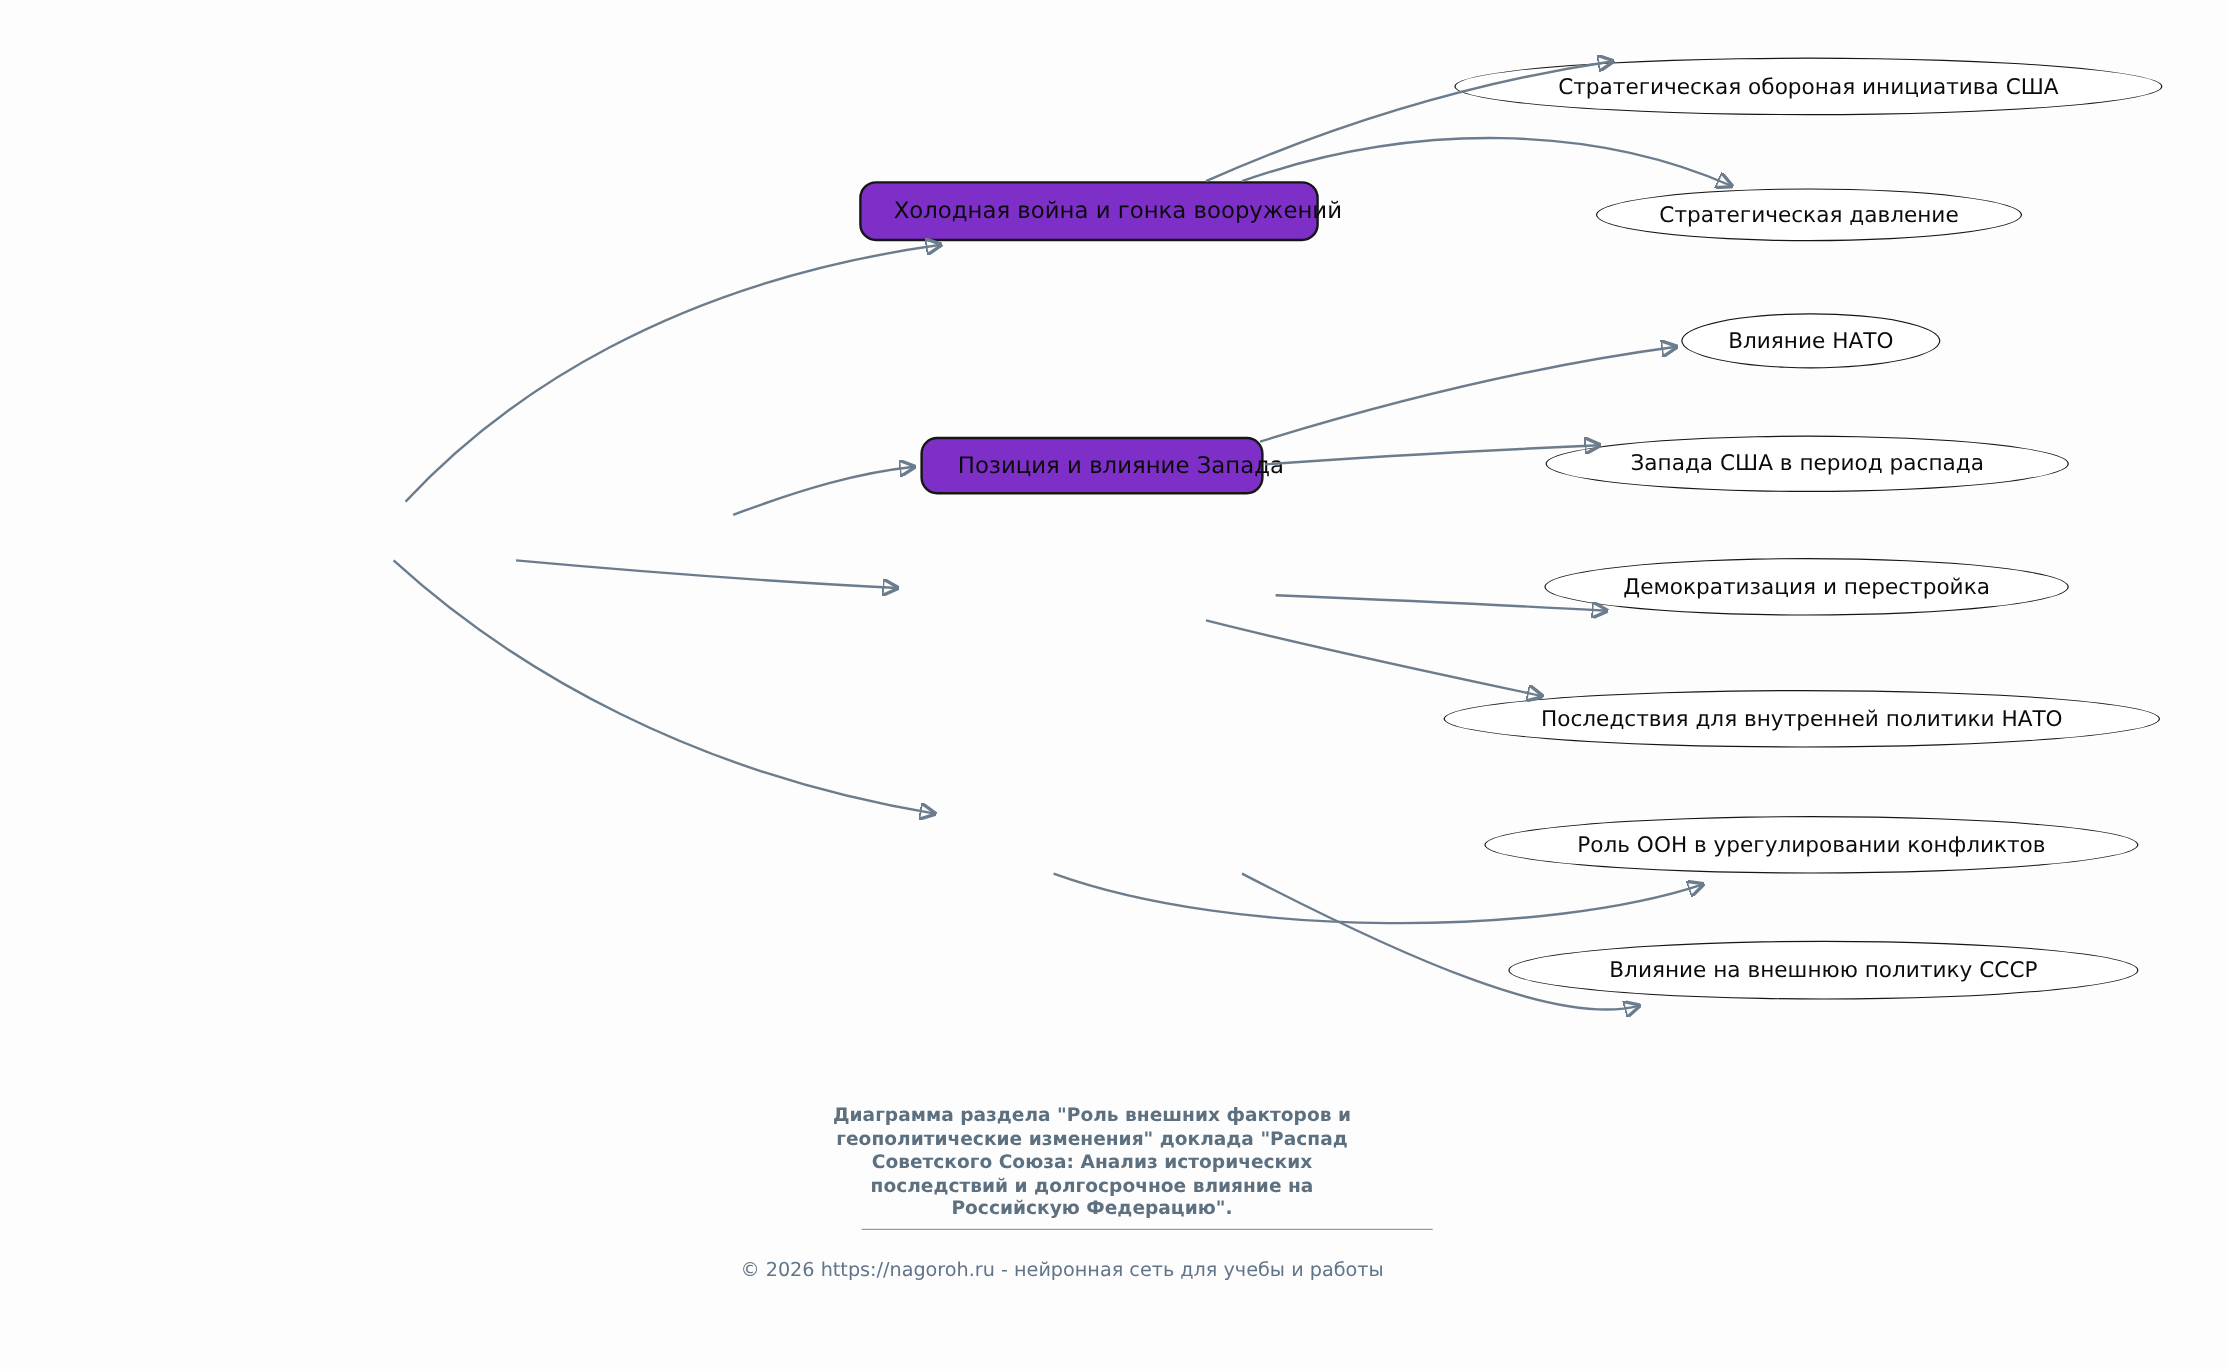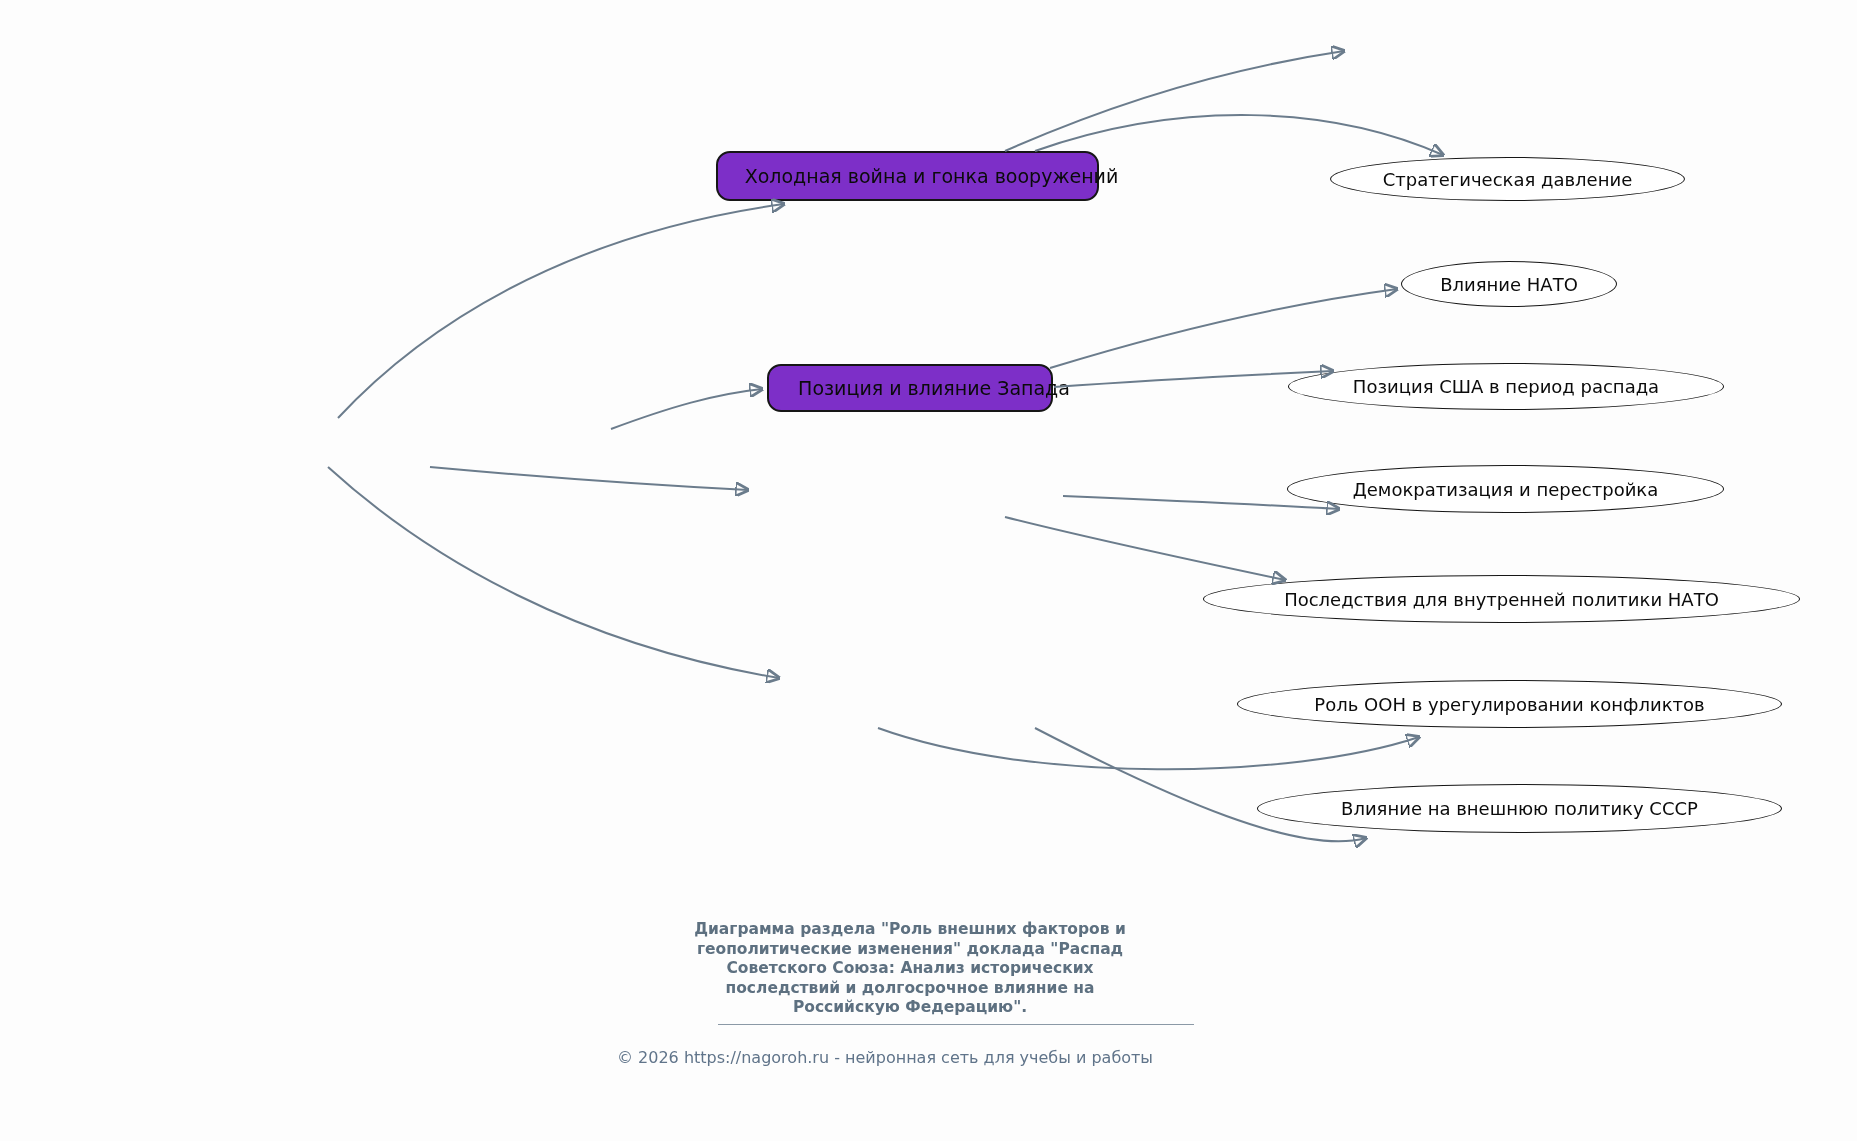--- a/index.html
+++ b/index.html
@@ -64,28 +64,31 @@
   </svg>
 
 
   <div class="node box branch-box" style="left:716px;top:151px;width:383px;height:50px;">
     <span>Холодная война и гонка вооружений</span>
   </div>
   <div class="node box branch-box" style="left:767px;top:364px;width:286px;height:48px;">
     <span>Позиция и влияние Запада</span>
   </div>
 
+  <div class="node leaf" style="left:1212px;top:48px;width:590px;height:48px;">
+    <span>Стратегическая обороная инициатива США</span>
+  </div>
   <div class="node leaf" style="left:1330px;top:157px;width:355px;height:44px;">
     <span>Стратегическая давление</span>
   </div>
   <div class="node leaf" style="left:1401px;top:261px;width:216px;height:46px;">
     <span>Влияние НАТО</span>
   </div>
   <div class="node leaf" style="left:1288px;top:363px;width:436px;height:47px;">
-    <span>Позиция США в период распада</span>
+    <span>Запада США в период распада</span>
   </div>
   <div class="node leaf" style="left:1287px;top:465px;width:437px;height:48px;">
     <span>Демократизация и перестройка</span>
   </div>
   <div class="node leaf" style="left:1203px;top:575px;width:597px;height:48px;">
     <span>Последствия для внутренней политики НАТО</span>
   </div>
   <div class="node leaf" style="left:1237px;top:680px;width:545px;height:48px;">
     <span>Роль ООН в урегулировании конфликтов</span>
   </div>

